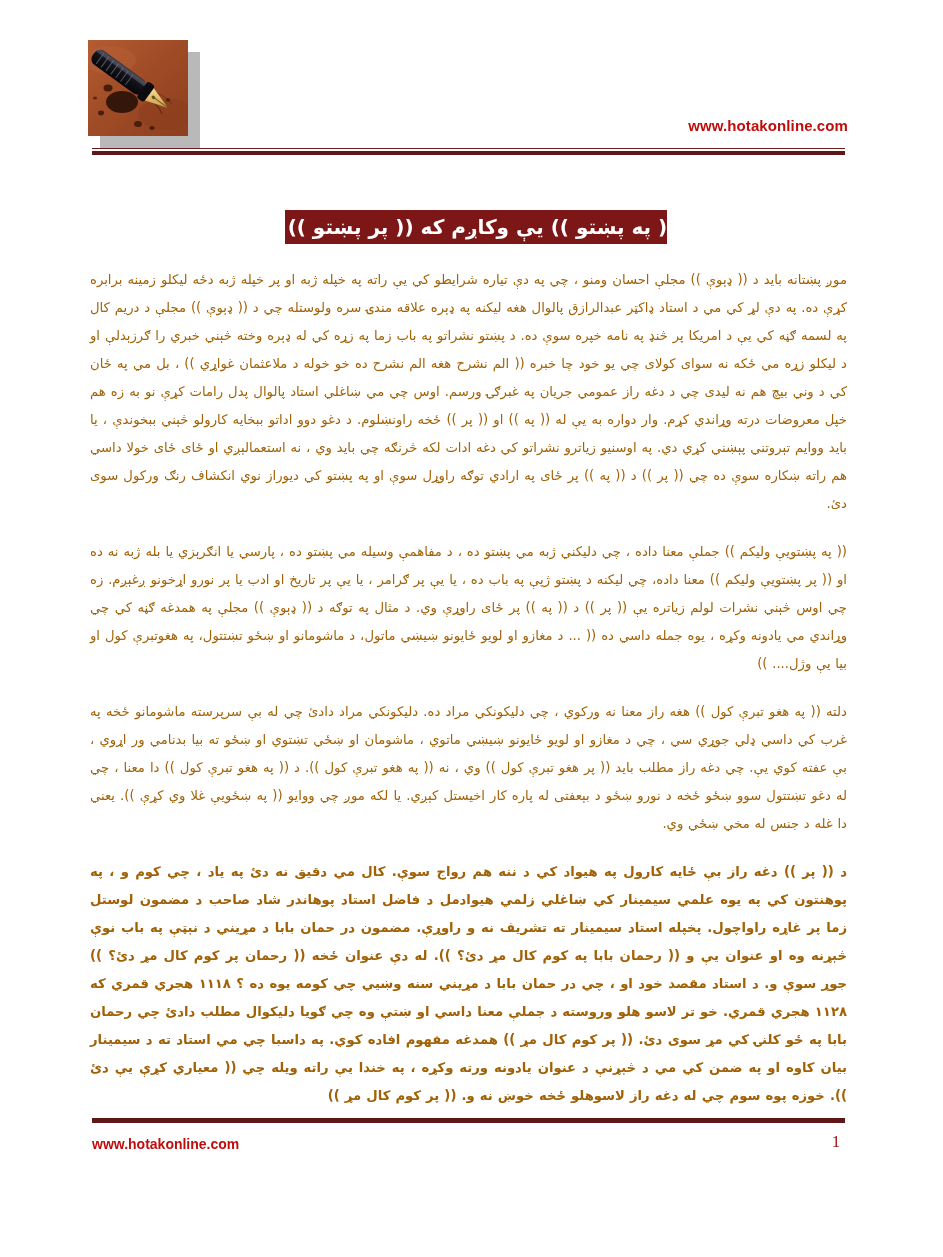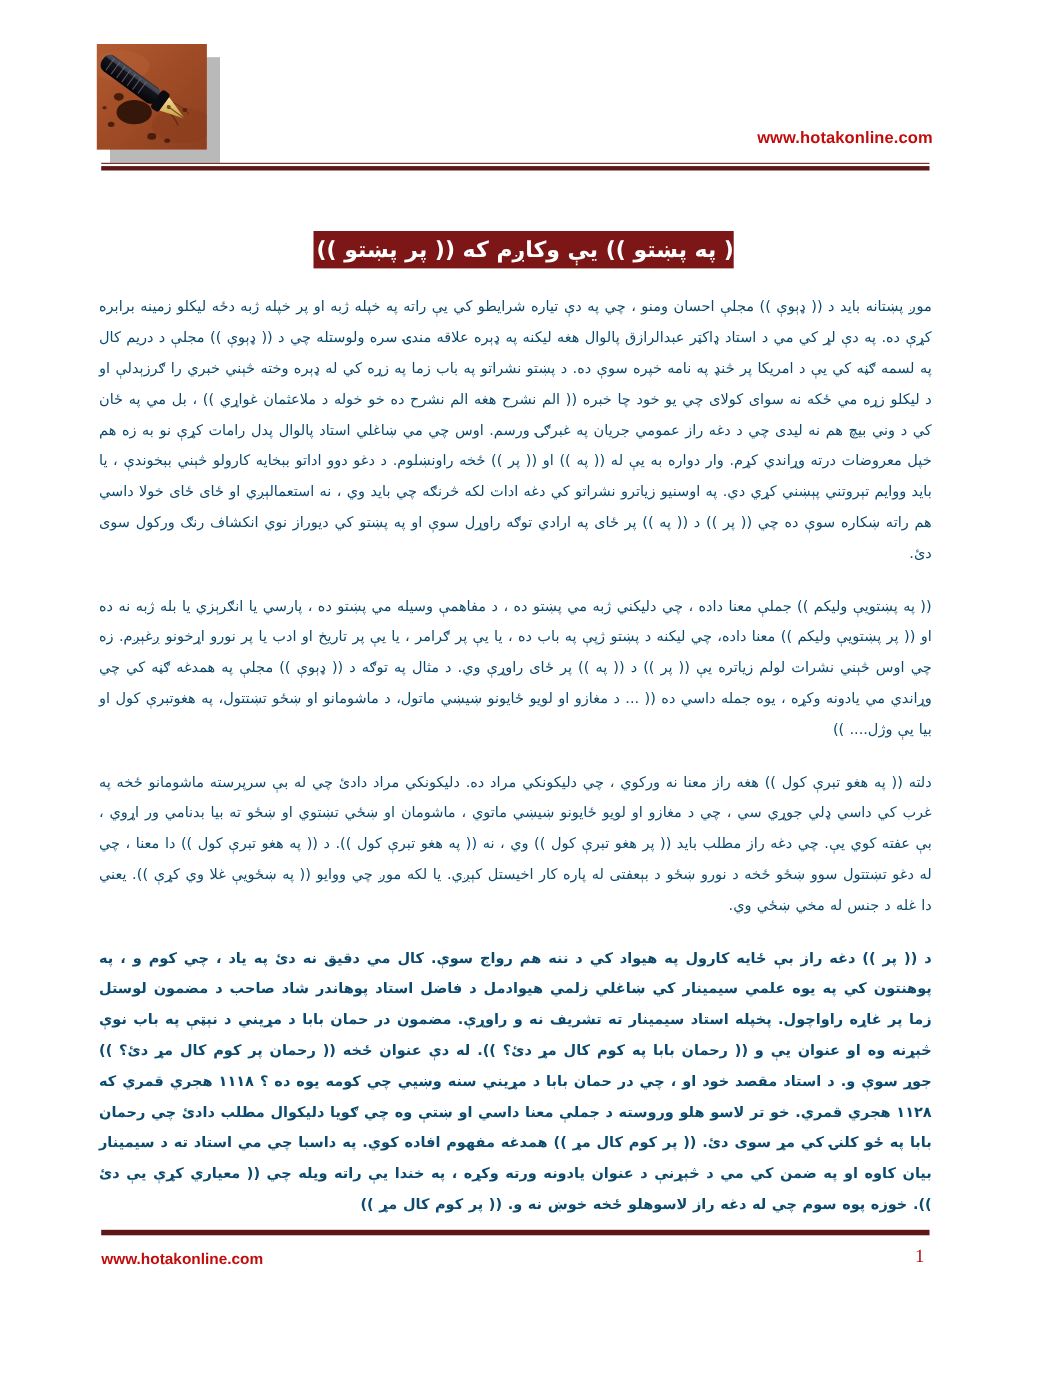--- a/index.html
+++ b/index.html
@@ -117,21 +117,21 @@
     width: 757px;
     direction: rtl;
     text-align: justify;
     text-align-last: right;
   }
 
   .para {
     font-family: "DejaVu Sans", sans-serif;
     font-size: 13.2px;
     line-height: 28px;
-    color: #0c4a6e;
+    color: #a16207;
     margin: 0 0 20px 0;
     text-align: justify;
     text-align-last: right;
     direction: rtl;
     word-spacing: 0.5px;
   }
   .para:last-child { margin-bottom: 0; font-weight: bold; }
 
   
   .footer {

